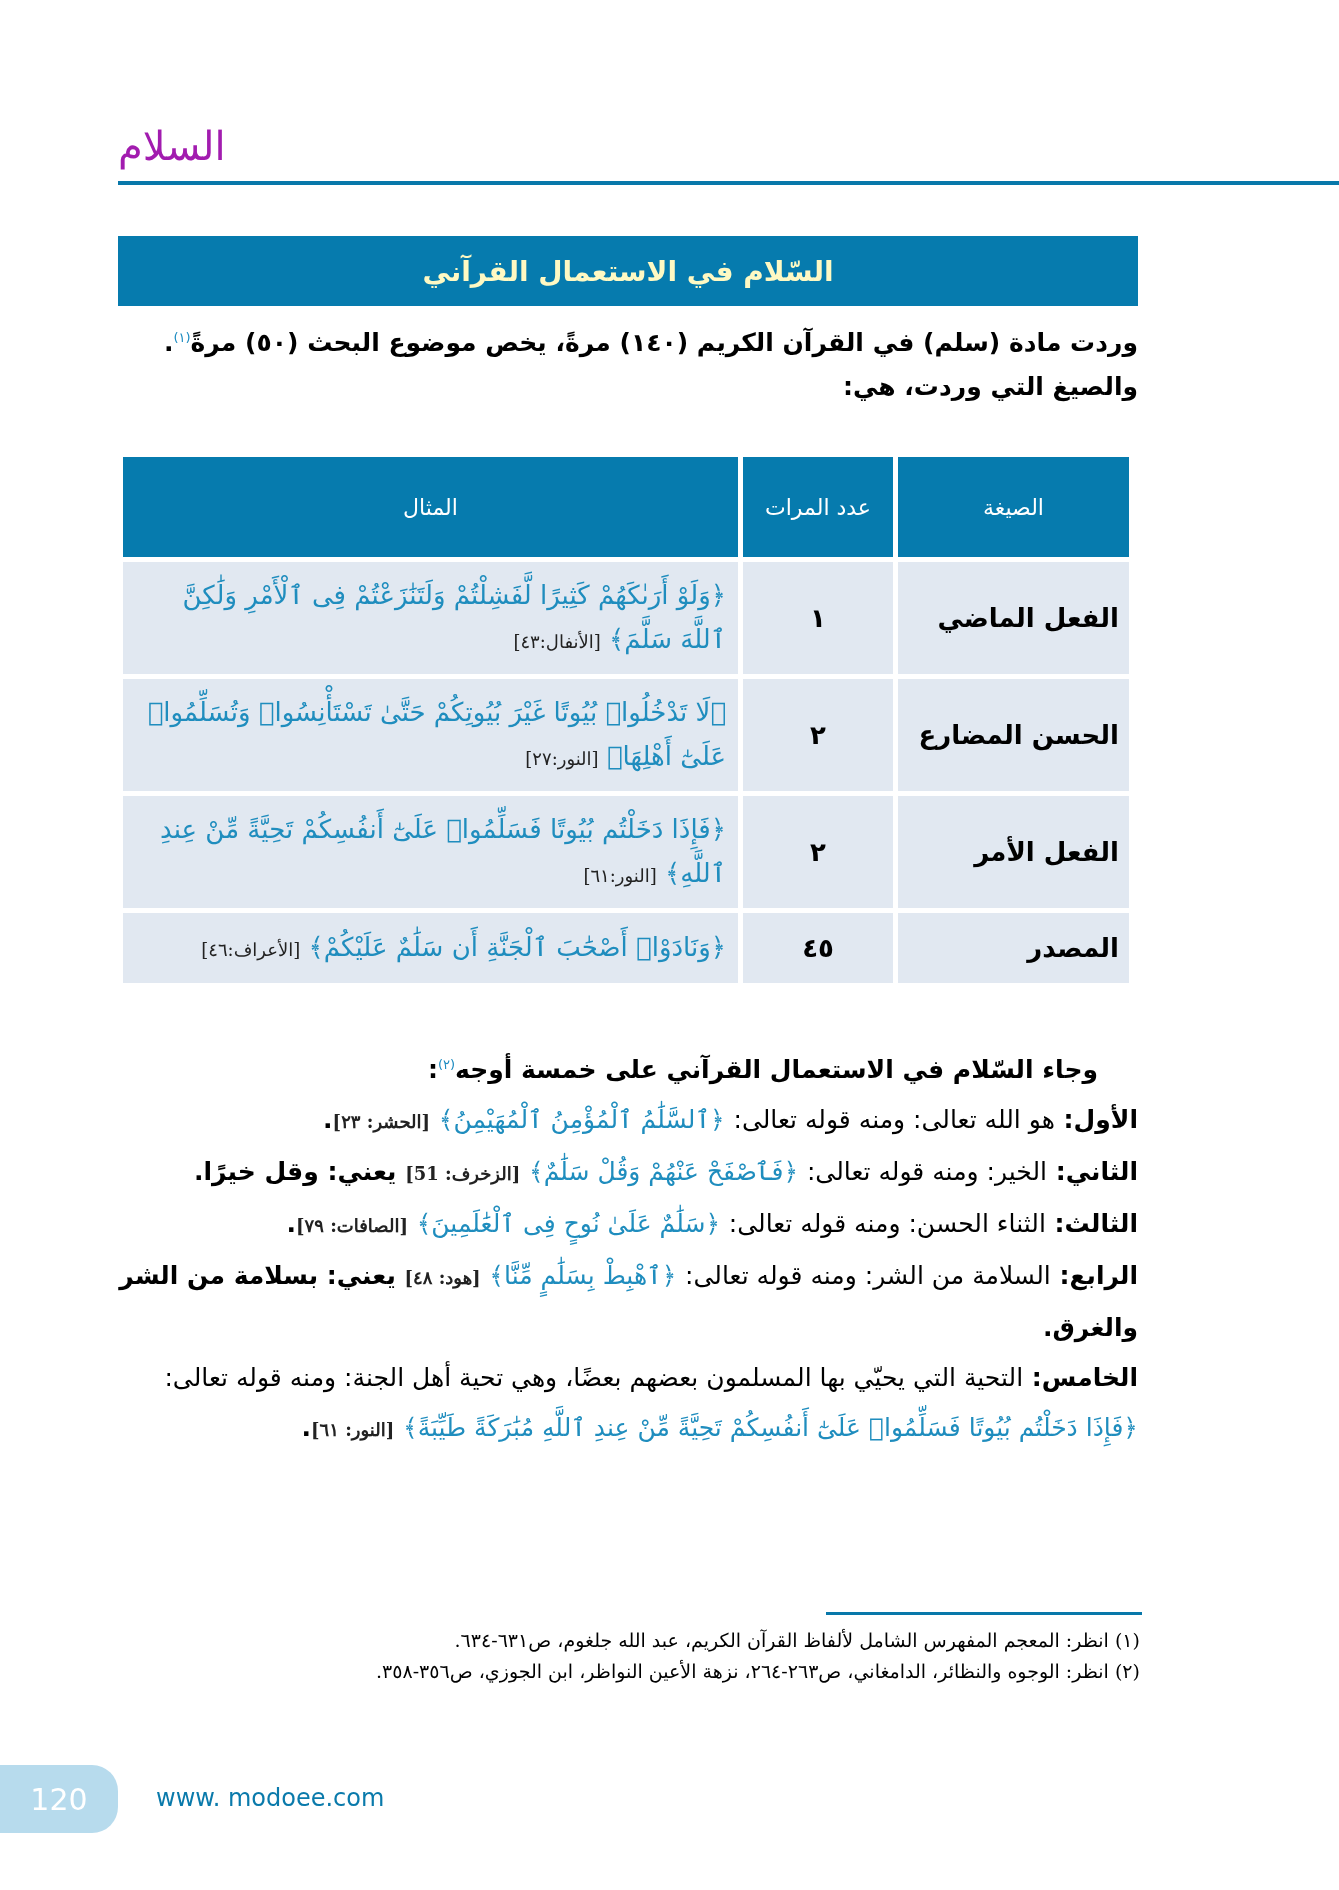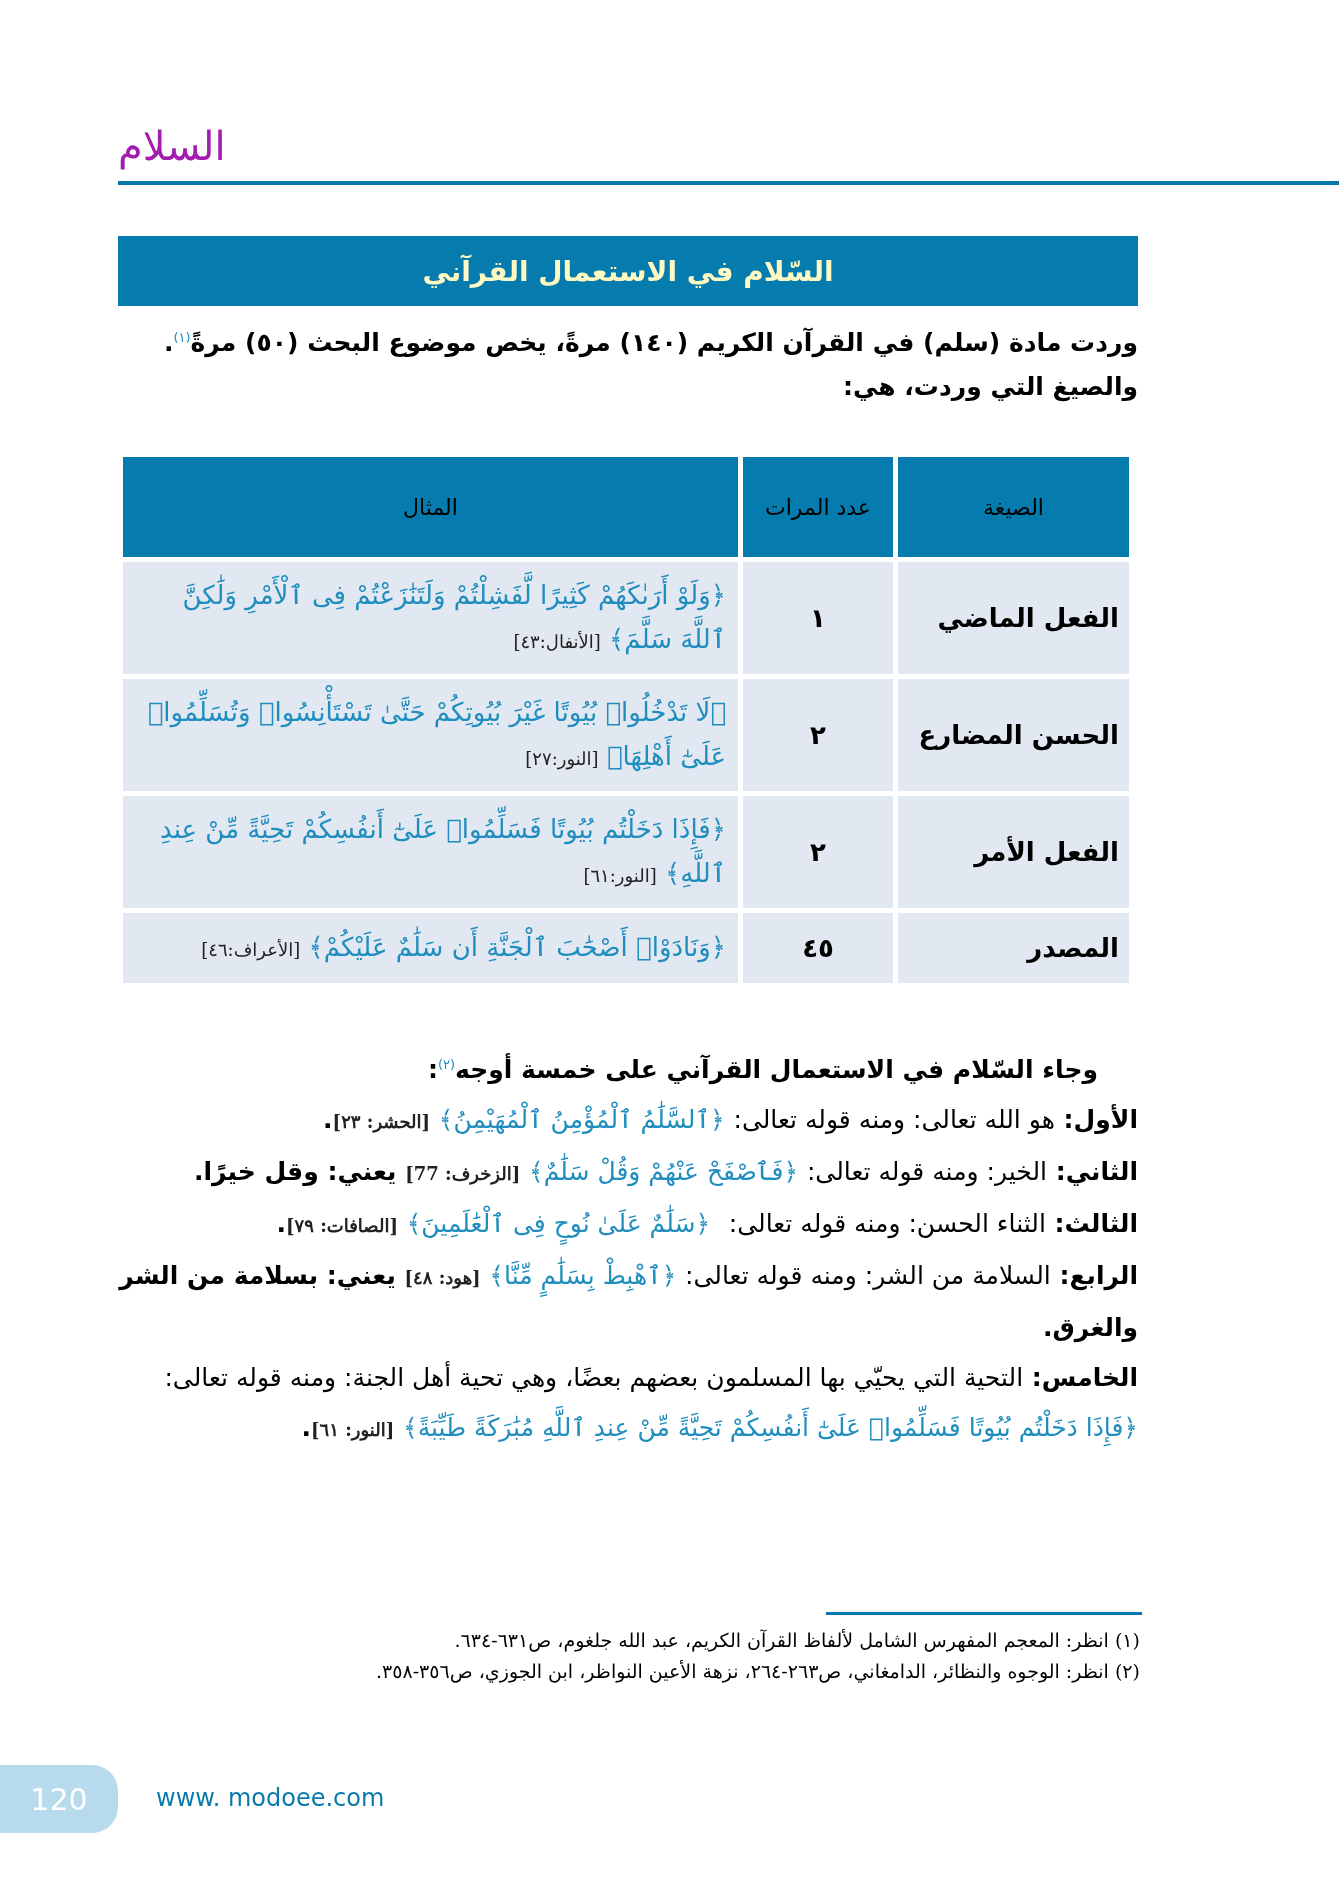--- a/index.html
+++ b/index.html
@@ -8,21 +8,21 @@
   .running-title { position:absolute; left:118px; top:126px; font-size:40px; color:#a21caf;
          font-family:"DejaVu Serif", serif; line-height:1; }
   .title-rule { position:absolute; left:118px; top:181px; width:1221px; height:4px; background:#0878aa; }
   .section-banner { position:absolute; left:118px; top:236px; width:1020px; height:70px; background:#067bae;
          color:#fef9c3; font-weight:bold; font-size:28px; display:flex; align-items:center; justify-content:center;
          direction:rtl; }
   .para { position:absolute; direction:rtl; text-align:right; font-weight:bold; font-size:25px; line-height:44px; }
   .sup { font-size:13px; color:#1a8ac0; vertical-align:super; font-weight:normal; }
   table.forms { position:absolute; left:118px; top:452px; width:1016px; border-collapse:separate;
          border-spacing:5px; direction:rtl; }
-  table.forms th { background:#067bae; color:#000000; font-weight:normal; font-size:22px; height:98px; }
+  table.forms th { background:#067bae; color:#ffffff; font-weight:normal; font-size:22px; height:98px; }
   table.forms td { background:#e1e8f1; font-size:26px; }
   td.form-name { width:205px; font-weight:bold; text-align:right; padding-right:10px;padding-left:16px; }
   td.count { width:148px; text-align:center; font-weight:bold; }
   td.example { text-align:right; padding:6px 12px; color:#1f8dbe; font-size:27px; line-height:44px; }
   .ref { color:#222; font-size:18px; font-family:"DejaVu Serif", serif; }
   .quran { color:#1f8dbe; font-weight:normal; }
   .fn-rule { position:absolute; left:826px; top:1612px; width:316px; height:3px; background:#0878aa; }
   .footnotes { position:absolute; left:118px; top:1625px; width:1022px; direction:rtl; text-align:right;
          font-size:19px; line-height:31px; font-family:"DejaVu Serif", serif; }
   .page-tab { position:absolute; left:0; top:1765px; width:118px; height:68px; background:#b7dbed;
@@ -98,26 +98,26 @@
   <div>
     <span>الأول:</span>
     <span style="font-weight:normal;">هو الله تعالى: ومنه قوله تعالى:</span>
     <span class="quran">﴿ٱلسَّلَٰمُ ٱلْمُؤْمِنُ ٱلْمُهَيْمِنُ﴾</span>
     <span class="ref">[الحشر: ٢٣]</span><span>.</span>
   </div>
   <div>
     <span>الثاني:</span>
     <span style="font-weight:normal;">الخير: ومنه قوله تعالى:</span>
     <span class="quran">﴿فَٱصْفَحْ عَنْهُمْ وَقُلْ سَلَٰمٌ﴾</span>
-    <span class="ref">[الزخرف: 77]</span>
+    <span class="ref">[الزخرف: 51]</span>
     <span>يعني: وقل خيرًا.</span>
   </div>
   <div>
     <span>الثالث:</span>
-    <span style="font-weight:normal;margin-left:10px;">الثناء الحسن: ومنه قوله تعالى:</span>
+    <span style="font-weight:normal;">الثناء الحسن: ومنه قوله تعالى:</span>
     <span class="quran">﴿سَلَٰمٌ عَلَىٰ نُوحٍ فِى ٱلْعَٰلَمِينَ﴾</span>
     <span class="ref">[الصافات: ٧٩]</span><span>.</span>
   </div>
   <div>
     <span>الرابع:</span>
     <span style="font-weight:normal;">السلامة من الشر: ومنه قوله تعالى:</span>
     <span class="quran">﴿ٱهْبِطْ بِسَلَٰمٍ مِّنَّا﴾</span>
     <span class="ref">[هود: ٤٨]</span>
     <span>يعني: بسلامة من الشر والغرق.</span>
   </div>

